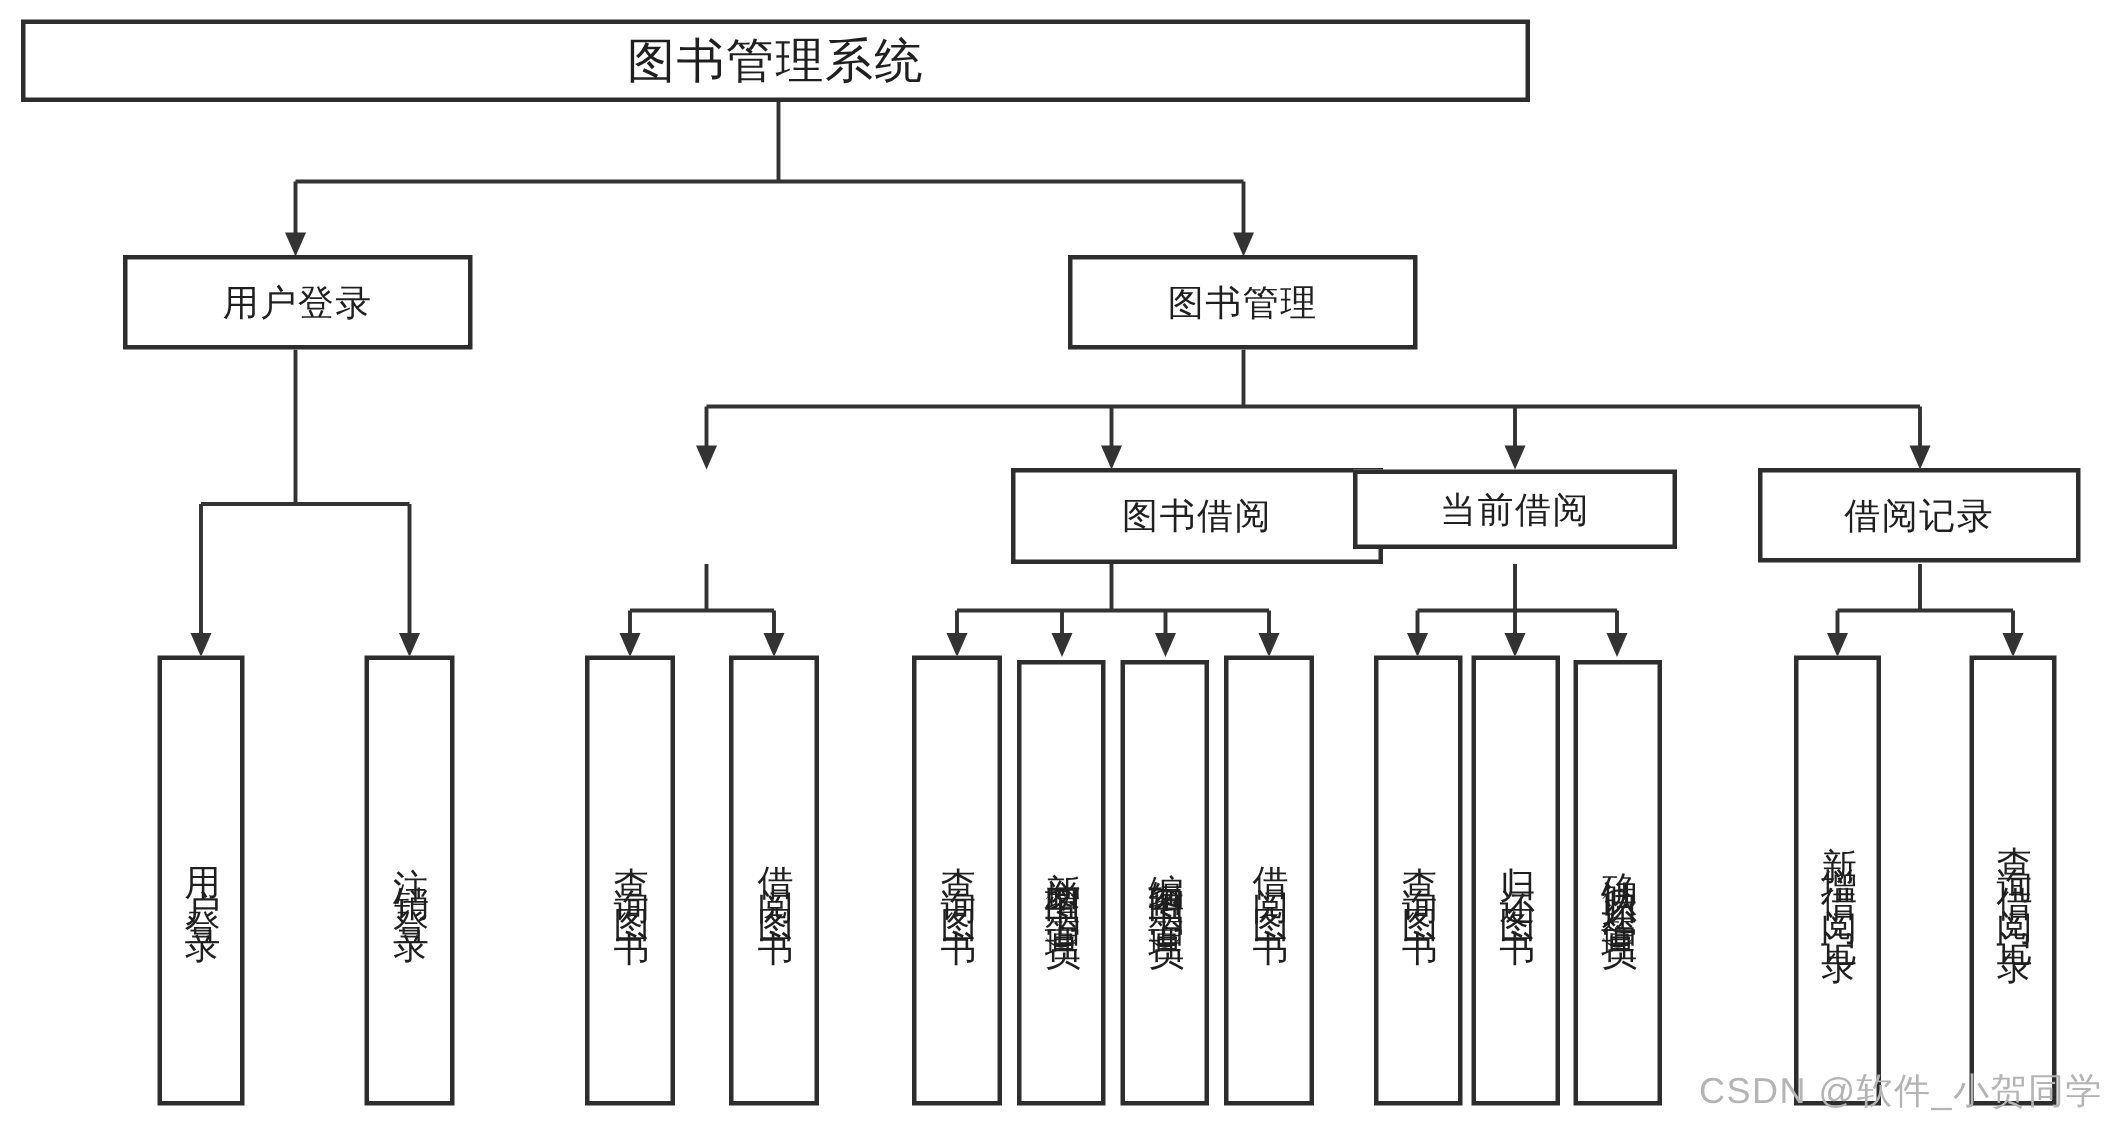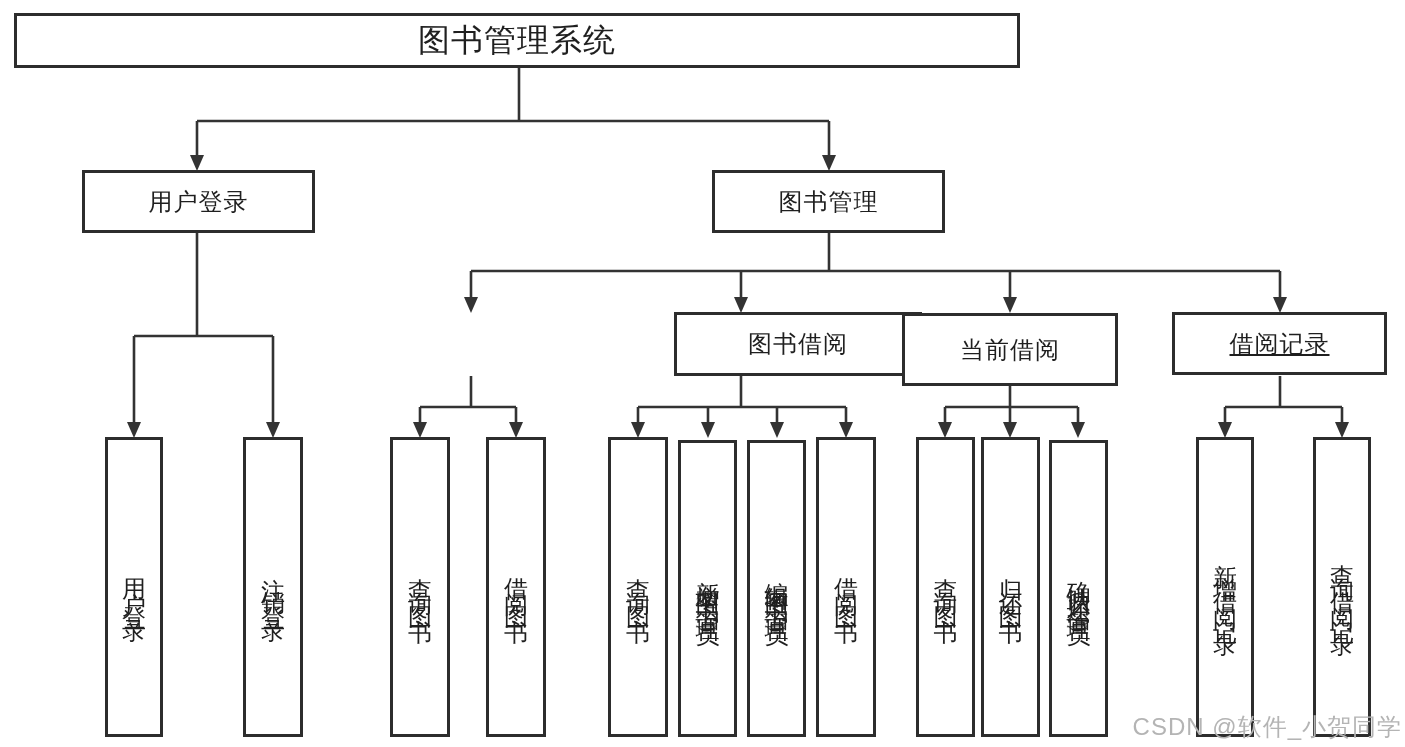--- a/index.html
+++ b/index.html
@@ -99,24 +99,24 @@
   <div class="node hbox" style="left:82px;top:170px;width:233px;height:63px;">
     <span>用户登录</span>
   </div>
   <div class="node hbox" style="left:712px;top:170px;width:233px;height:63px;align-items:center;">
     <span>图书管理</span>
   </div>
 
   <div class="node hbox" style="left:634px;top:312px;width:248px;height:64px;margin-left:40px;">
     <span>图书借阅</span>
   </div>
-  <div class="node hbox" style="left:902px;top:313px;width:216px;height:73px;">
+  <div class="node hbox" style="left:902px;top:313px;width:216px;height:53px;">
     <span>当前借阅</span>
   </div>
-  <div class="node hbox" style="left:1172px;top:312px;width:215px;height:63px;text-decoration:underline;">
+  <div class="node hbox" style="left:1172px;top:312px;width:215px;height:63px;">
     <span>借阅记录</span>
   </div>
 
   <div class="node vbox" style="left:105px;top:437px;width:58px;height:300px;">
     <span>用户登录</span>
   </div>
   <div class="node vbox" style="left:243px;top:437px;width:60px;height:300px;">
     <span>注销登录</span>
   </div>
 

